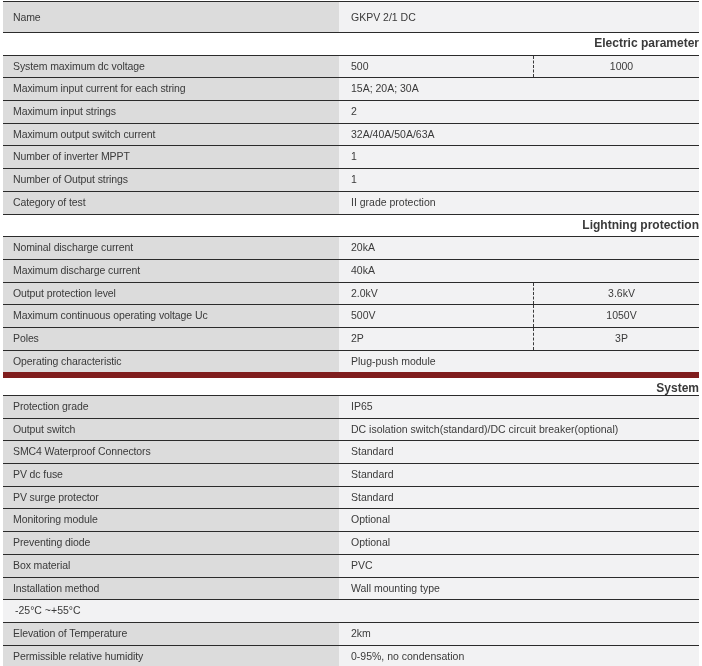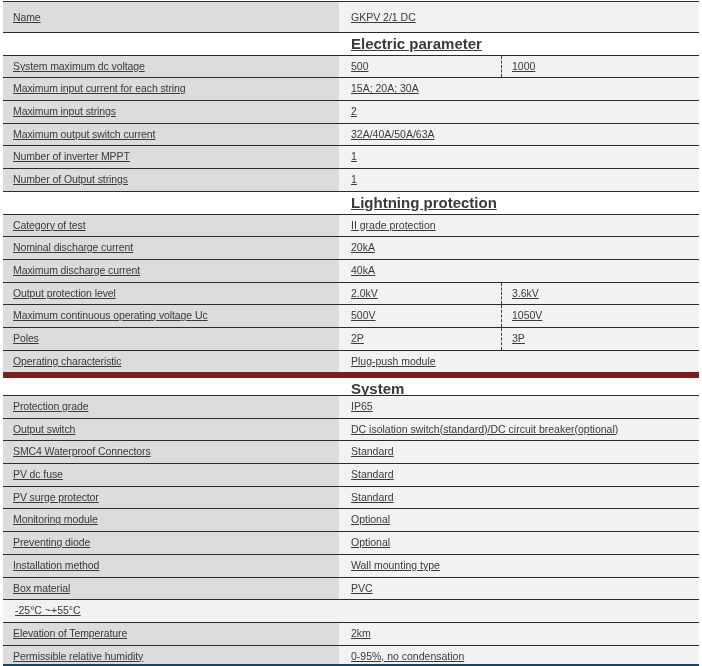--- a/index.html
+++ b/index.html
@@ -1,33 +1,33 @@
 <!DOCTYPE html>
 <html><head>
 <meta charset="utf-8">
 <style>
   html, body { margin: 0; padding: 0; background: #ffffff; }
   body { width: 702px; height: 666px; position: relative; overflow: hidden;
          font-family: "Liberation Sans", "DejaVu Sans", sans-serif; color: #3a3a3a; }
-  .spec-table { position: absolute; left: 3px; top: 1px; width: 696px; text-decoration: underline; }
+  .spec-table { position: absolute; left: 3px; top: 1px; width: 696px; }
   .row { display: flex; height: 22.7px; border-top: 1px solid #2b2b2b; box-sizing: border-box; }
   .row.first { height: 31px; }
-  .row.last { border-bottom: 3px solid #0c4a6e; }
+  .row.last { border-bottom: 1px solid #0c4a6e; }
   .row.thick { border-top: 6px solid #7f1d1d; }
   .cell-label { width: 336px; background: #dcdcdc; font-size: 10.5px; line-height: 21px;
                 padding-left: 10px; box-sizing: border-box; white-space: nowrap; overflow: hidden; letter-spacing: -0.1px; }
   .cell-value { flex: 1; background: #f2f2f3; display: flex; font-size: 10.5px; line-height: 21px; }
   .cell-value .v { padding-left: 12px; white-space: nowrap; overflow: hidden; box-sizing: border-box; }
-  .cell-value .v.a { width: 163px; border-right: 1px dashed #3a3a3a; }
-  .cell-value .v.b { flex: 1; padding-left: 10px; }
+  .cell-value .v.a { width: 195px; border-right: 1px dashed #3a3a3a; }
+  .cell-value .v.b { flex: 1; padding-left: 10px; text-align: center; }
   .cell-value .v.full { flex: 1; }
   .row.first .cell-label, .row.first .cell-value { line-height: 30px; }
   .row.section .cell-label { background: #ffffff; }
   .row.section .cell-value { background: #ffffff; }
-  .row.section .v { font-weight: bold; color: #3a3a3a; font-size: 15px; }
+  .row.section .v { font-weight: bold; color: #3a3a3a; font-size: 12px; text-align: right; }
 </style>
 </head>
 <body>
 
 <div class="spec-table">
   <div class="row first">
     <div class="cell-label">Name</div>
     <div class="cell-value">
       <span class="v full">GKPV 2/1 DC</span>
     </div>
@@ -69,33 +69,33 @@
         <div class="cell-value">
           <span class="v full">1</span>
         </div>
       </div>
       <div class="row">
         <div class="cell-label">Number of Output strings</div>
         <div class="cell-value">
           <span class="v full">1</span>
         </div>
       </div>
+      <div class="row">
+        <div class="cell-label">Category of test</div>
+        <div class="cell-value">
+          <span class="v full">II grade protection</span>
+        </div>
+      </div>
       <div class="row section">
         <div class="cell-label"></div>
         <div class="cell-value">
           <span class="v full">Lightning protection</span>
         </div>
       </div>
       <div class="row">
-        <div class="cell-label">Category of test</div>
-        <div class="cell-value">
-          <span class="v full">II grade protection</span>
-        </div>
-      </div>
-      <div class="row">
         <div class="cell-label">Nominal discharge current</div>
         <div class="cell-value">
           <span class="v full">20kA</span>
         </div>
       </div>
       <div class="row">
         <div class="cell-label">Maximum discharge current</div>
         <div class="cell-value">
           <span class="v full">40kA</span>
         </div>
@@ -169,29 +169,29 @@
           <span class="v full">Optional</span>
         </div>
       </div>
       <div class="row">
         <div class="cell-label">Preventing diode</div>
         <div class="cell-value">
           <span class="v full">Optional</span>
         </div>
       </div>
       <div class="row">
+        <div class="cell-label">Box material</div>
+        <div class="cell-value">
+          <span class="v full">PVC</span>
+        </div>
+      </div>
+      <div class="row">
         <div class="cell-label">Installation method</div>
         <div class="cell-value">
           <span class="v full">Wall mounting type</span>
-        </div>
-      </div>
-      <div class="row">
-        <div class="cell-label">Box material</div>
-        <div class="cell-value">
-          <span class="v full">PVC</span>
         </div>
       </div>
       <div class="row">
         <div class="cell-value">
           <span class="v full">-25°C ~+55°C</span>
         </div>
       </div>
       <div class="row">
         <div class="cell-label">Elevation of Temperature</div>
         <div class="cell-value">

